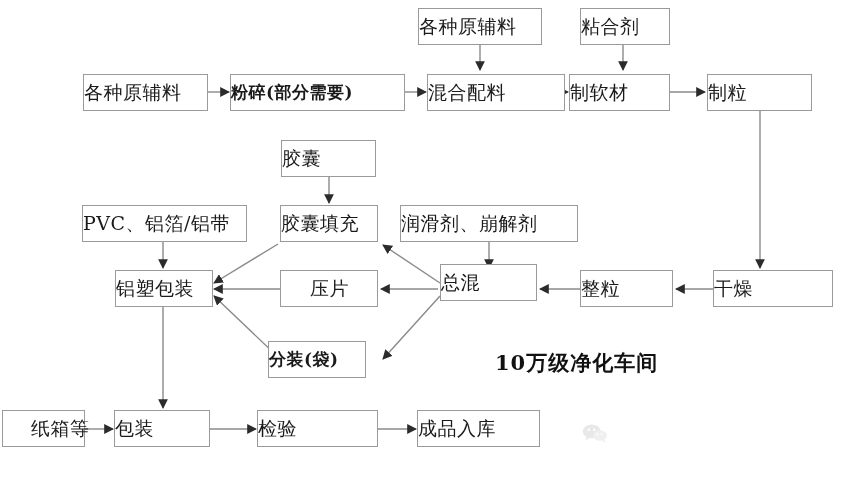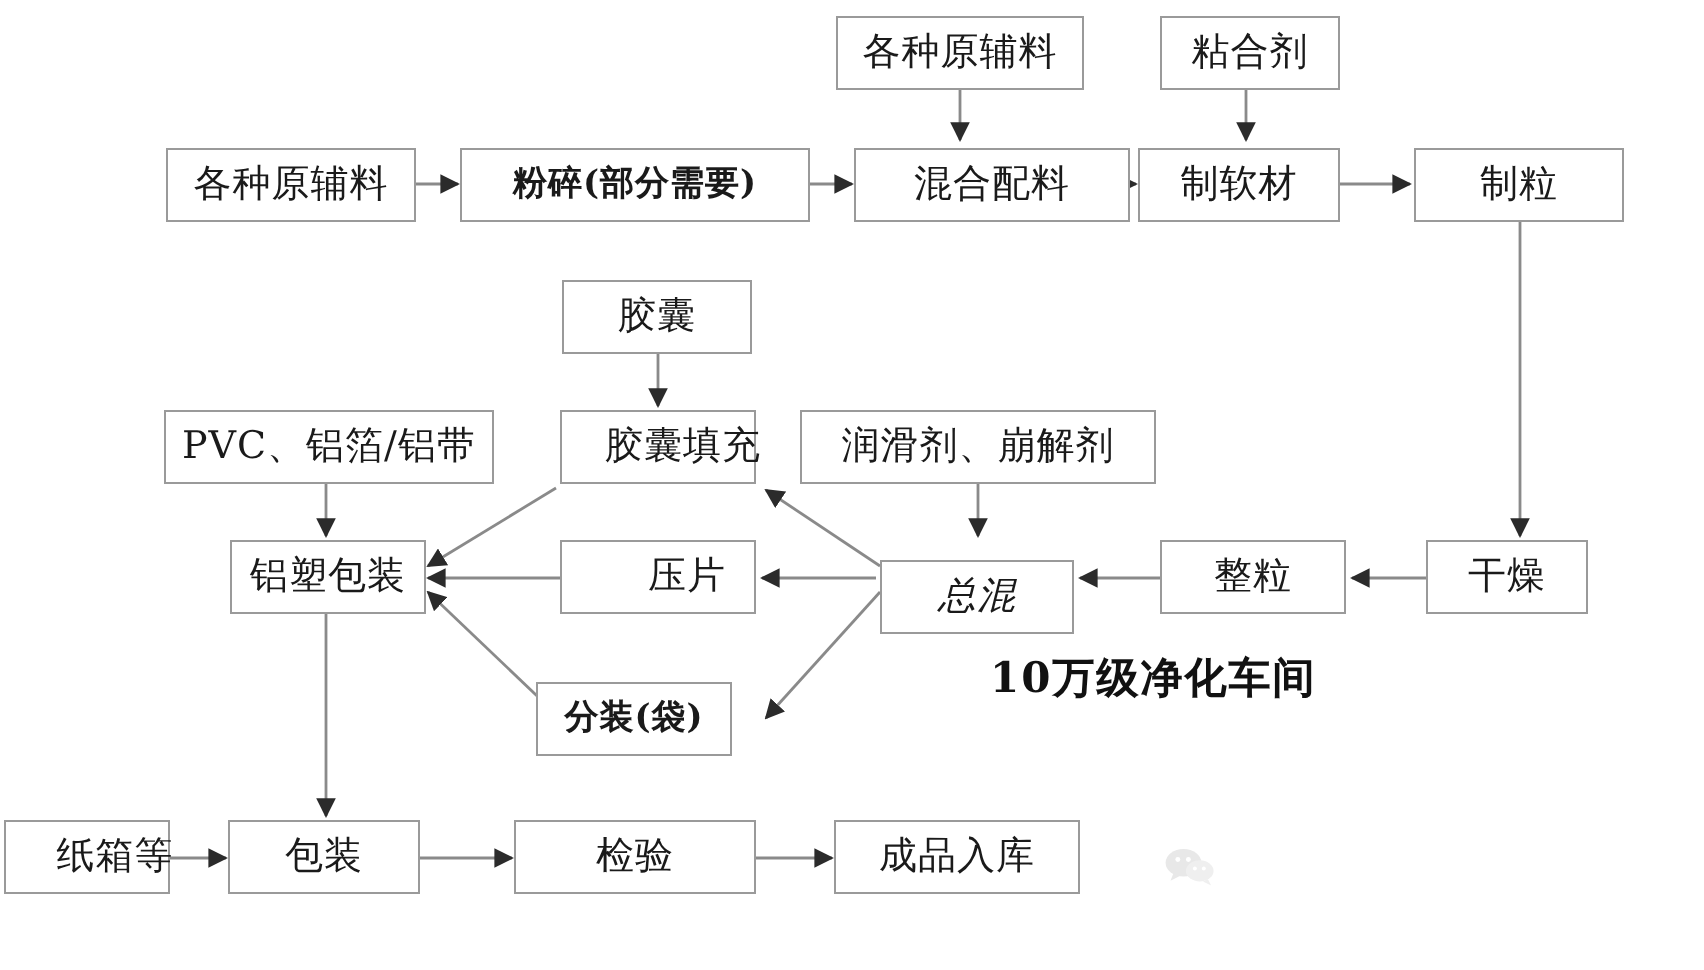--- a/index.html
+++ b/index.html
@@ -18,21 +18,21 @@
     background: #ffffff;
     overflow: hidden;
   }
   .node {
     position: absolute;
     box-sizing: border-box;
     border: 1px solid #9a9a9a;
     background: #ffffff;
     display: flex;
     align-items: center;
-    justify-content: center;
+    justify-content: flex-start;
     color: #1a1a1a;
     font-family: "DejaVu Serif", "Liberation Serif", serif;
     font-size: 19px;
     line-height: 1;
     white-space: nowrap;
     letter-spacing: 0.5px;
     z-index: 3;
   }
   .node.small {
     font-size: 17px;
@@ -155,53 +155,53 @@
   </div>
 
   <div class="node" style="left:281px; top:140px; width:95px; height:37px;">
     <span>胶囊</span>
   </div>
 
   <div class="node" style="left:82px; top:205px; width:165px; height:37px;">
     <span>PVC、铝箔/铝带</span>
   </div>
 
-  <div class="node" style="left:280px; top:205px; width:98px; height:37px;padding-left:25px;">
+  <div class="node" style="left:280px; top:205px; width:98px; height:37px;">
     <span>胶囊填充</span>
   </div>
 
   <div class="node" style="left:400px; top:205px; width:178px; height:37px;">
     <span>润滑剂、崩解剂</span>
   </div>
 
   <div class="node" style="left:115px; top:270px; width:98px; height:37px;">
     <span>铝塑包装</span>
   </div>
 
   <div class="node" style="left:280px; top:270px; width:98px; height:37px;padding-left:29px;">
     <span>压片</span>
   </div>
 
-  <div class="node" style="left:440px; top:280px; width:97px; height:37px;font-style:italic;">
+  <div class="node" style="left:440px; top:264px; width:97px; height:37px;">
     <span>总混</span>
   </div>
 
   <div class="node" style="left:580px; top:270px; width:93px; height:37px;">
     <span>整粒</span>
   </div>
 
-  <div class="node" style="left:713px; top:270px; width:81px; height:37px;">
+  <div class="node" style="left:713px; top:270px; width:120px; height:37px;">
     <span>干燥</span>
   </div>
 
   <div class="node small" style="left:268px; top:341px; width:98px; height:37px;">
     <span>分装(袋)</span>
   </div>
 
-  <div class="zone-label" style="left:495px; top:325px;">
+  <div class="zone-label" style="left:495px; top:349px;">
     <span>10万级净化车间</span>
   </div>
 
   <div class="node" style="left:2px; top:410px; width:83px; height:37px;padding-left:28px;">
     <span>纸箱等</span>
   </div>
 
   <div class="node" style="left:114px; top:410px; width:96px; height:37px;">
     <span>包装</span>
   </div>

